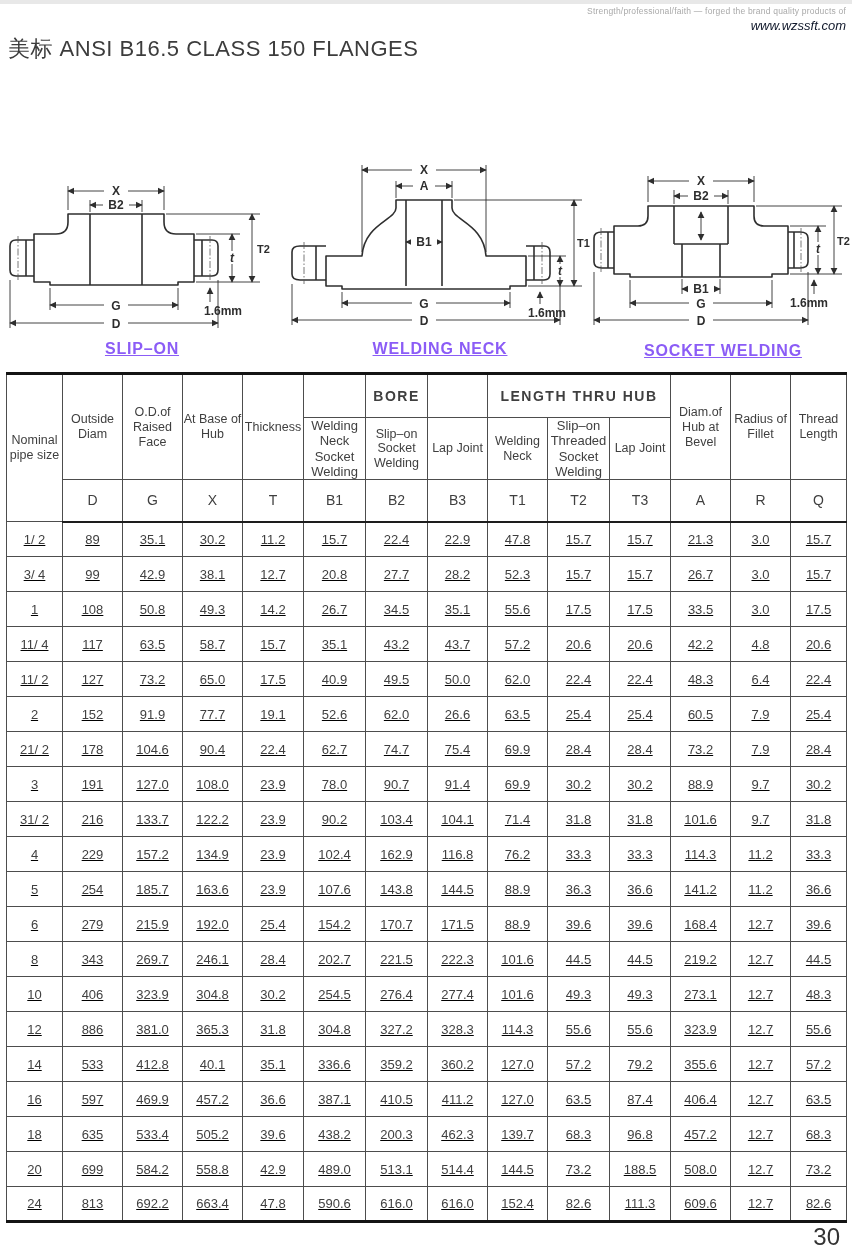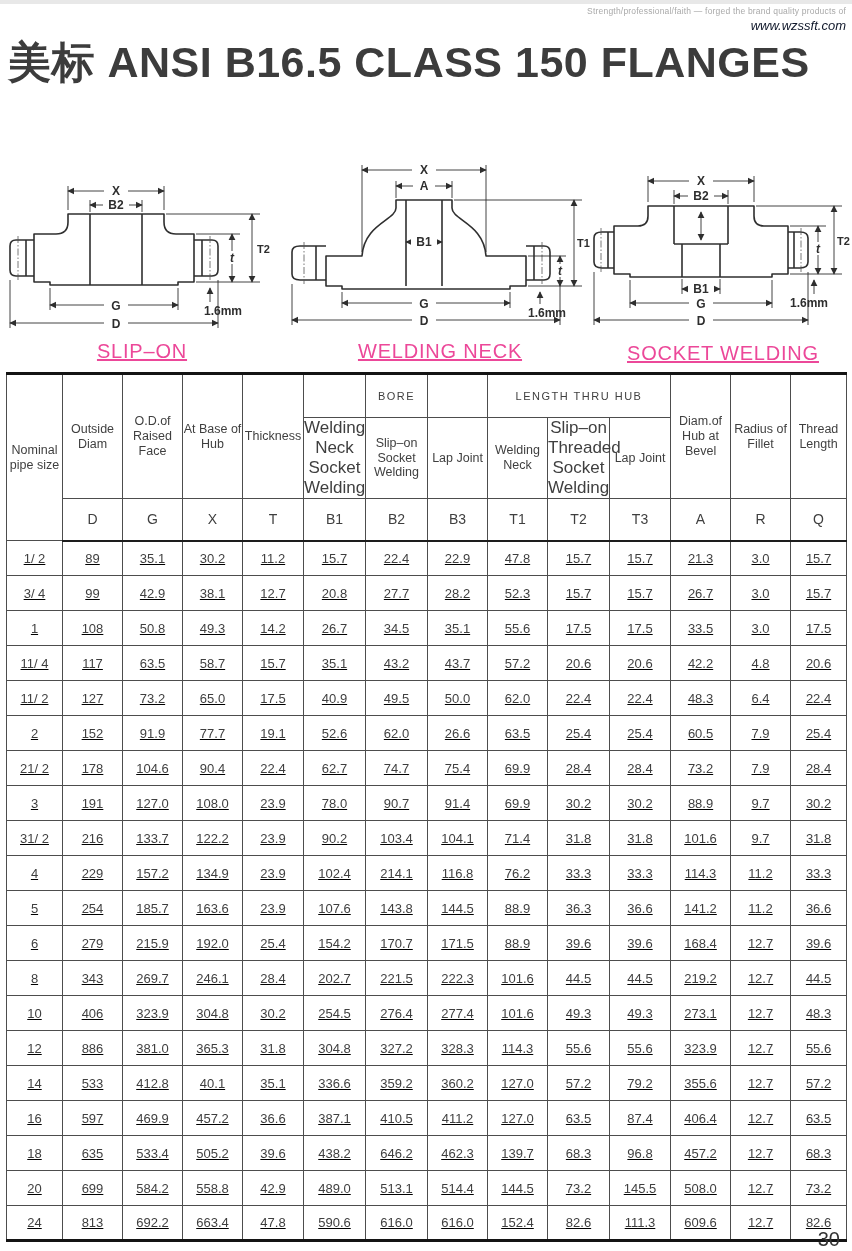--- a/index.html
+++ b/index.html
@@ -4,46 +4,46 @@
 <style>
   * { margin:0; padding:0; box-sizing:border-box; }
   html,body { background:#e8e8e8; }
   body { font-family:"Liberation Sans", sans-serif; }
   .page { position:relative; width:852px; height:1251px; background:#ffffff; margin:4px auto; overflow:hidden; }
 
   .topbar { position:absolute; top:2px; right:6px; text-align:right; }
   .tagline { font-size:8.5px; color:#a9a9a9; letter-spacing:.2px; }
   .website { font-size:13px; font-style:italic; color:#0f172a; margin-top:2px; }
 
-  .title { position:absolute; left:8px; top:30px; font-size:43px; font-weight:700; color:#3c3c3c; letter-spacing:.5px; white-space:nowrap; }
+  .title { position:absolute; left:8px; top:30px; font-size:22px; font-weight:400; color:#3c3c3c; letter-spacing:.5px; white-space:nowrap; }
 
   figure { position:absolute; text-align:center; }
-  figcaption { font-size:20px; font-weight:400; color:#ec4899; text-decoration:underline; letter-spacing:.8px; margin-top:2px; }
+  figcaption { font-size:16px; font-weight:700; color:#8b5cf6; text-decoration:underline; letter-spacing:.8px; margin-top:2px; }
   svg text { font-family:"Liberation Sans", sans-serif; font-size:12px; font-weight:bold; fill:#2e2e2e; }
   svg text.side { font-size:11px; }
   svg text.it { font-style:italic; }
   .shape { stroke:#2f2f2f; stroke-width:1.6; fill:none; stroke-linejoin:round; }
   .thin  { stroke:#2f2f2f; stroke-width:.9; fill:none; }
   .dashdot { stroke:#555; stroke-width:.8; fill:none; stroke-dasharray:7 2 1.5 2; }
   .lblbg { fill:#ffffff; }
 
   table { position:absolute; left:6px; top:368px; width:840px; border-collapse:collapse; table-layout:fixed;
           border-top:3px solid #141414; border-bottom:3px solid #141414; }
   th, td { border:1px solid #4d4d4d; text-align:center; vertical-align:middle; color:#3f3f3f; padding:0; }
   thead th { font-weight:normal; font-size:12.5px; line-height:1.18; }
   tr.r1 { height:44px; }
   tr.r2 { height:58px; }
   tr.r3 { height:42px; }
   tr.r3 th { font-size:14px; border-bottom:2px solid #1d1d1d; }
-  th.group { font-size:11px; letter-spacing:1.5px; }
-  th.small { font-size:17px; }
+  th.group { font-size:14px; letter-spacing:1.5px;font-weight:bold; }
+  th.small { font-size:13px; }
   tbody tr { height:35px;text-decoration:underline; }
   tbody td { font-size:13px; }
 
-  .pageno { position:absolute; right:12px; bottom:4px; font-size:20px; color:#333333; }
+  .pageno { position:absolute; right:12px; bottom:4px; font-size:24px; color:#333333; }
 </style>
 </head>
 <body>
 
 <div class="page">
 
   <div class="topbar">
     <div class="tagline">Strength/professional/faith — forged the brand quality products of</div>
     <div class="website">www.wzssft.com</div>
   </div>
@@ -465,21 +465,21 @@
           <td>9.7</td>
           <td>31.8</td>
         </tr>
         <tr>
           <td>4</td>
           <td>229</td>
           <td>157.2</td>
           <td>134.9</td>
           <td>23.9</td>
           <td>102.4</td>
-          <td>214.1</td>
+          <td>162.9</td>
           <td>116.8</td>
           <td>76.2</td>
           <td>33.3</td>
           <td>33.3</td>
           <td>114.3</td>
           <td>11.2</td>
           <td>33.3</td>
         </tr>
         <tr>
           <td>5</td>
@@ -593,41 +593,41 @@
           <td>12.7</td>
           <td>63.5</td>
         </tr>
         <tr>
           <td>18</td>
           <td>635</td>
           <td>533.4</td>
           <td>505.2</td>
           <td>39.6</td>
           <td>438.2</td>
-          <td>646.2</td>
+          <td>200.3</td>
           <td>462.3</td>
           <td>139.7</td>
           <td>68.3</td>
           <td>96.8</td>
           <td>457.2</td>
           <td>12.7</td>
           <td>68.3</td>
         </tr>
         <tr>
           <td>20</td>
           <td>699</td>
           <td>584.2</td>
           <td>558.8</td>
           <td>42.9</td>
           <td>489.0</td>
           <td>513.1</td>
           <td>514.4</td>
           <td>144.5</td>
           <td>73.2</td>
-          <td>145.5</td>
+          <td>188.5</td>
           <td>508.0</td>
           <td>12.7</td>
           <td>73.2</td>
         </tr>
         <tr>
           <td>24</td>
           <td>813</td>
           <td>692.2</td>
           <td>663.4</td>
           <td>47.8</td>

